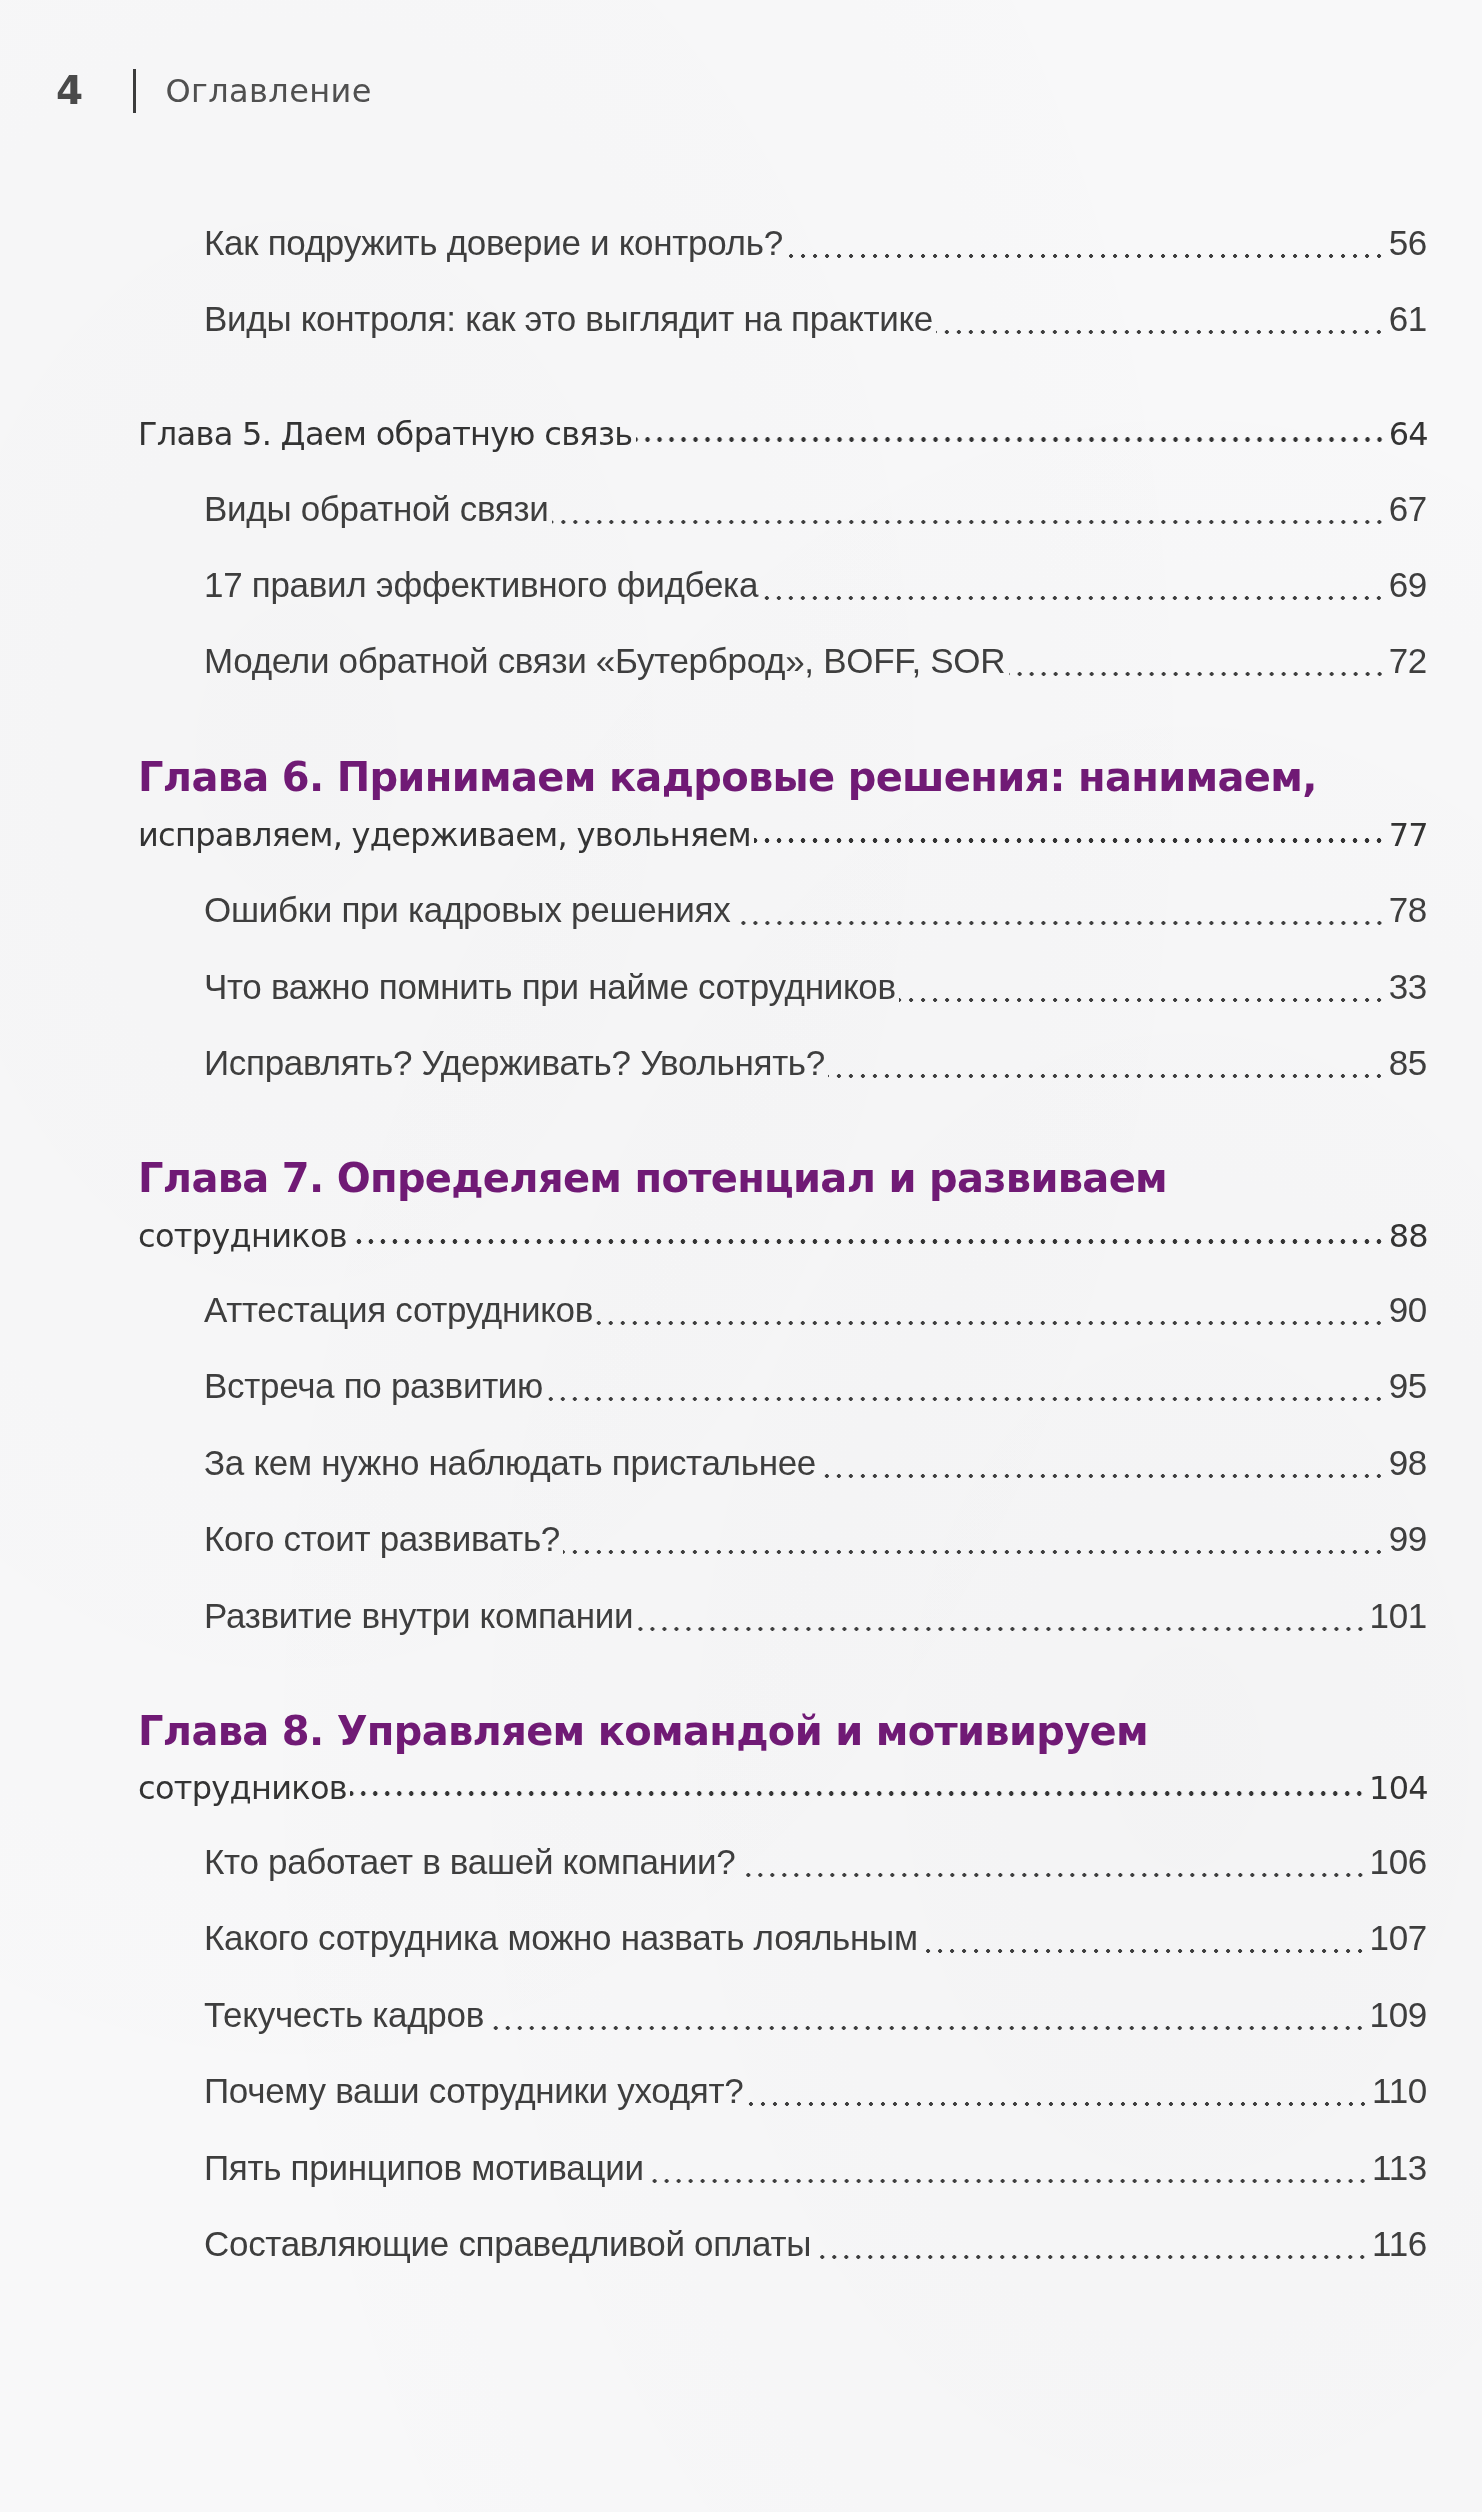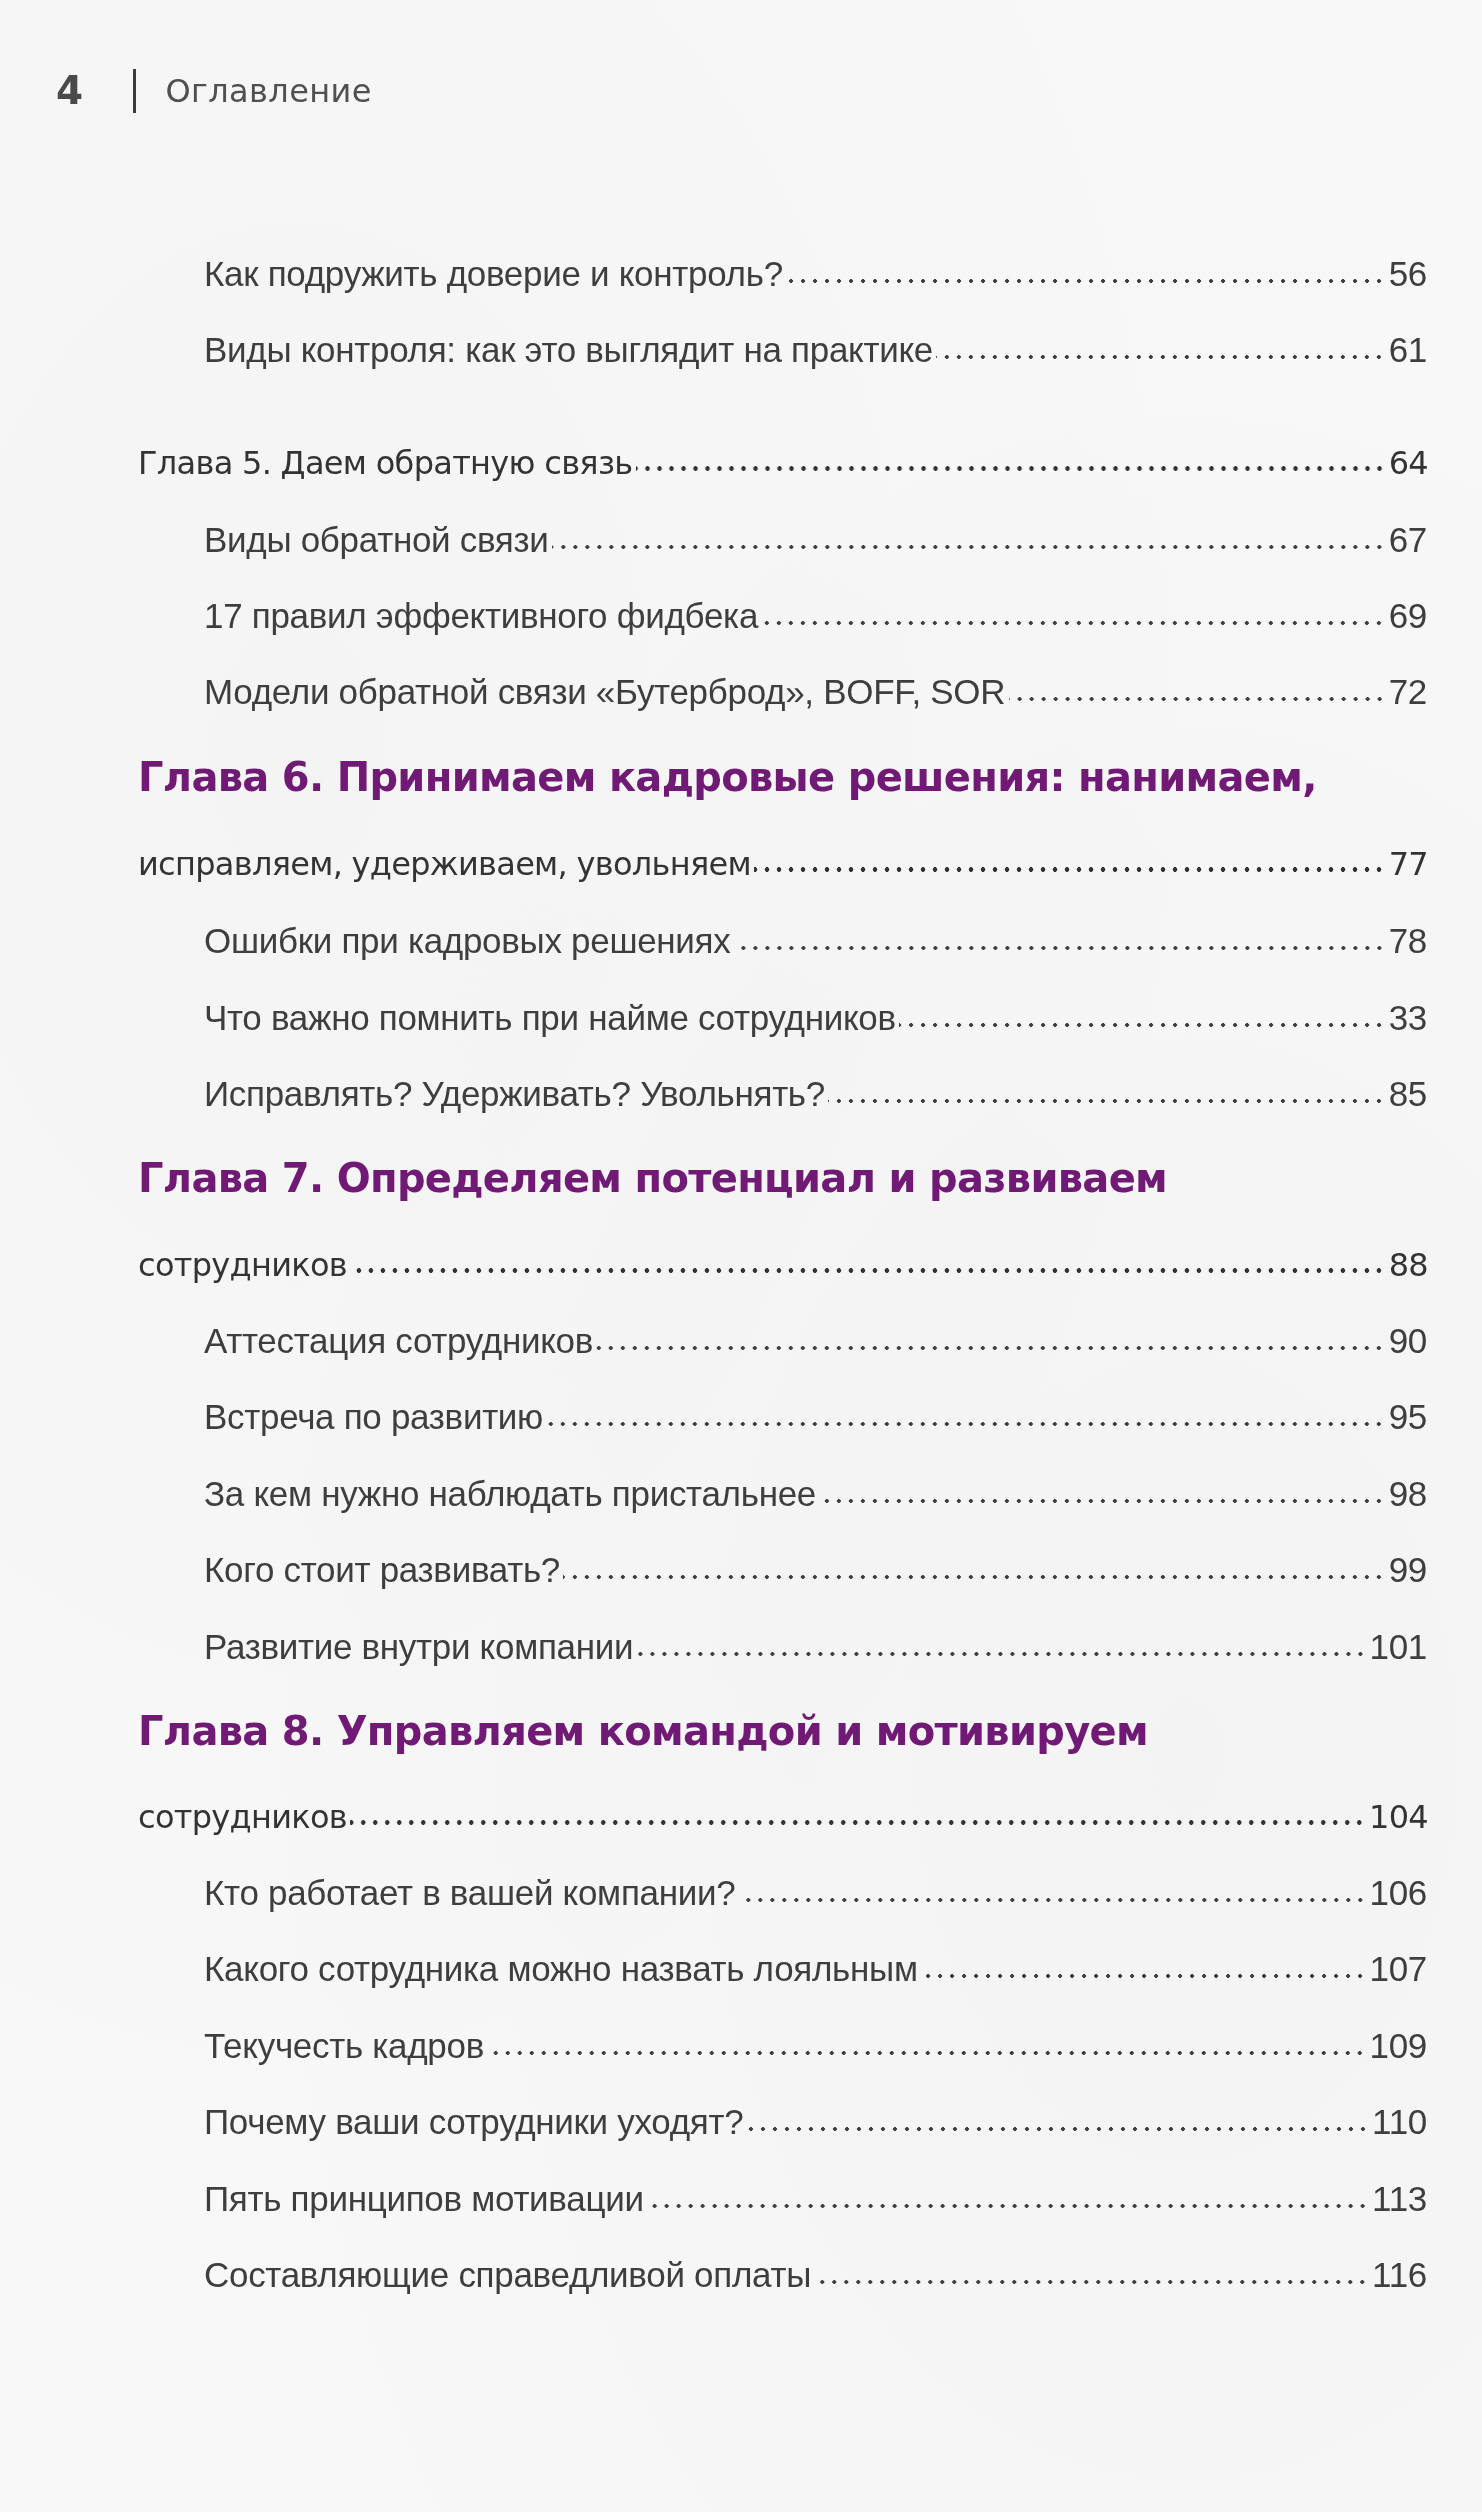--- a/index.html
+++ b/index.html
@@ -81,30 +81,30 @@
       bottom: 0.08em;
       height: 4.2px;
       background-image: radial-gradient(circle, currentColor 1.8px, transparent 2.2px);
       background-size: 12px 4.2px;
       background-repeat: repeat-x;
       background-position: right bottom;
     }
     .entry .pg {
       flex: 0 0 auto;
       text-align: right;
-      margin-top: 31px;
     }
 
     .sub {
       left: 204px;
       width: 1223px;
       font-family: "Liberation Sans", sans-serif;
       font-size: 35px;
       color: #3e3e3e;
       letter-spacing: -0.3px;
+      align-items: center;
     }
     .chap {
       left: 138px;
       width: 1290px;
       font-family: "DejaVu Sans", sans-serif;
       font-weight: normal;
       font-size: 32px;
       color: #333;
       letter-spacing: -0.7px;
     }

